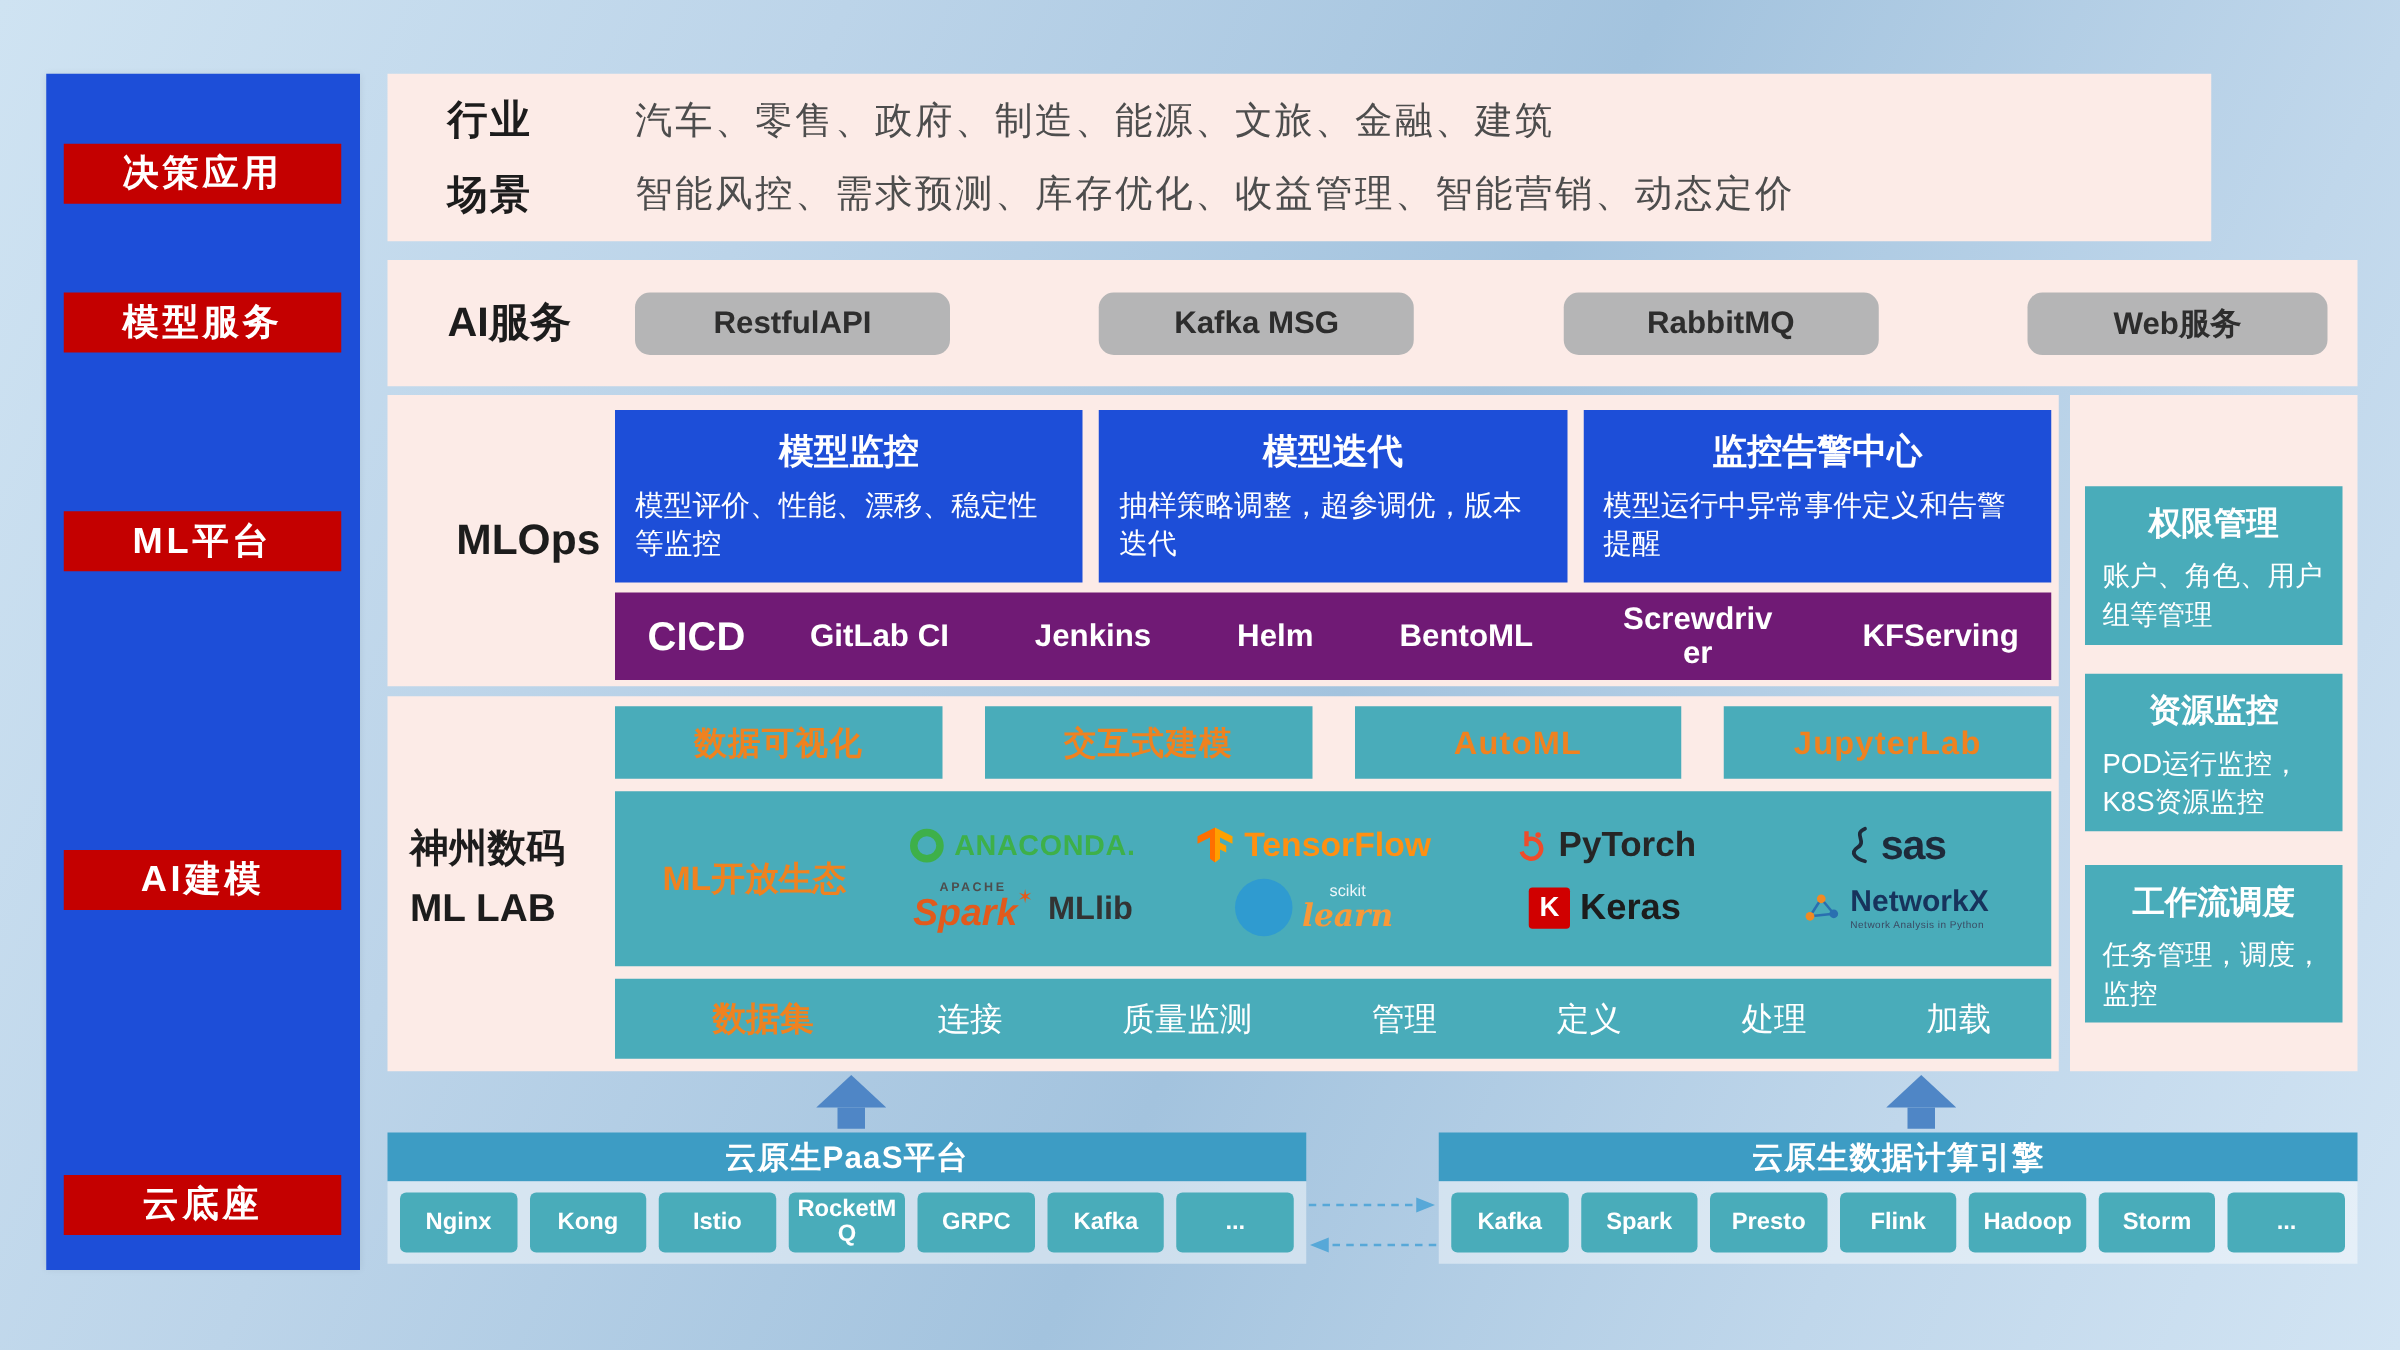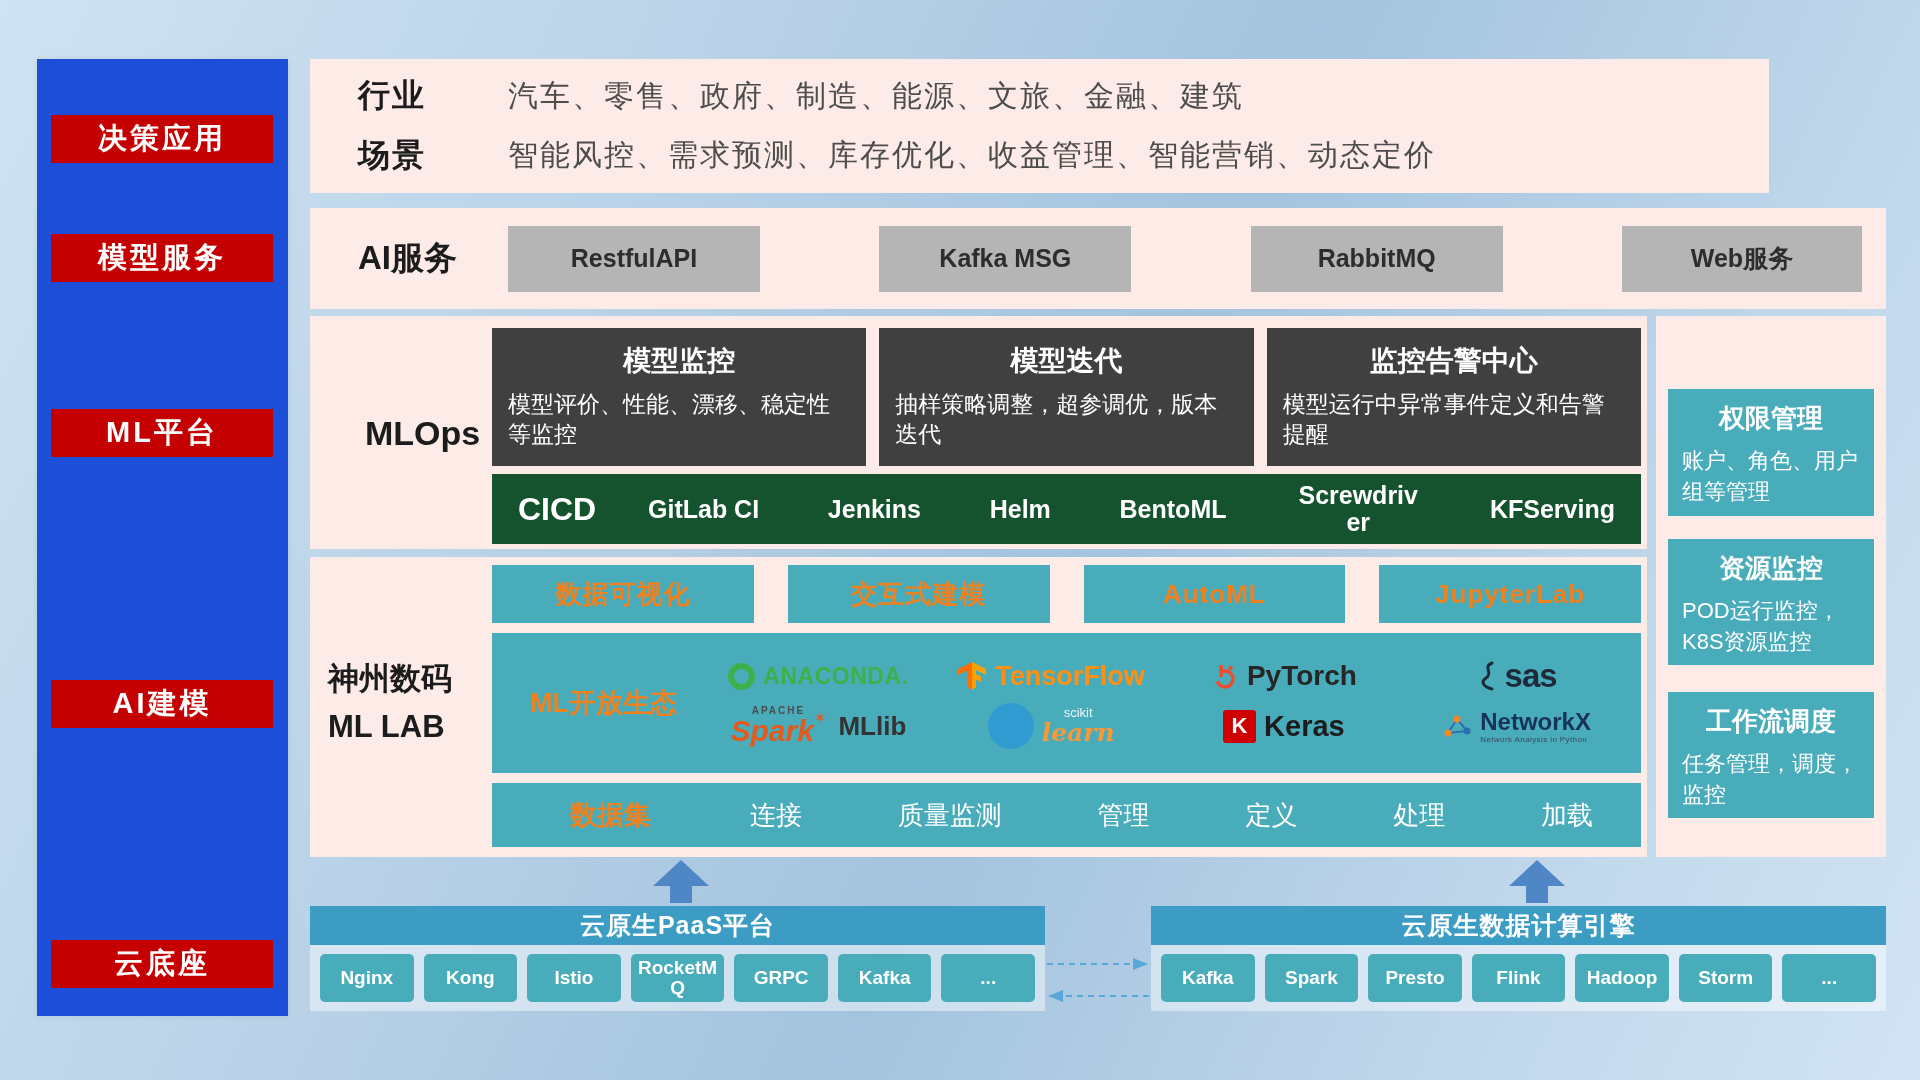--- a/index.html
+++ b/index.html
@@ -19,31 +19,31 @@
   
   .band { position:absolute; background:#fcebe7; }
   .band-industry { left:310px; top:59px; width:1459px; height:134px; display:flex; flex-direction:column; justify-content:space-evenly; }
   .ind-row { display:flex; align-items:center; padding-left:48px; }
   .ind-label { width:150px; font-size:32px; font-weight:700; color:#1c1c1c; letter-spacing:2px; }
   .ind-text { font-size:30px; color:#4d4d4d; letter-spacing:2px; }
 
   .band-ai { left:310px; top:208px; width:1576px; height:101px; display:flex; align-items:center; padding:0 24px 0 48px; }
   .ai-label { width:150px; font-size:33px; font-weight:700; color:#1c1c1c; }
   .ai-btns { flex:1; display:flex; justify-content:space-between; }
-  .gray-btn { width:252px; height:66px; background:#b5b5b6; color:#2d2d2d; font-size:25px; font-weight:700;
-    display:flex; align-items:center; justify-content:center; }
+  .gray-btn { width:252px; height:50px; background:#b5b5b6; color:#2d2d2d; font-size:25px; font-weight:700;
+    display:flex; align-items:center; justify-content:center;border-radius:12px; }
   .gray-btn:last-child { width:240px; }
 
   .band-mlops { left:310px; top:316px; width:1337px; height:233px; }
   .mlops-label { position:absolute; left:55px; top:50%; transform:translateY(-50%); font-size:34px; font-weight:700; color:#1c1c1c; }
   .mlops-cards { position:absolute; left:182px; top:12px; width:1149px; height:138px; display:flex; gap:13px; }
-  .ml-card { flex:1; background:#404040; color:#fff; padding:8px 16px; }
+  .ml-card { flex:1; background:#1d4ed8; color:#fff; padding:8px 16px; }
   .ml-card-title { text-align:center; font-size:28px; font-weight:700; margin:6px 0 9px; }
   .ml-card-desc { font-size:23px; line-height:1.32; }
-  .cicd-bar { position:absolute; left:182px; top:158px; width:1149px; height:70px; background:#14532d; color:#fff;
+  .cicd-bar { position:absolute; left:182px; top:158px; width:1149px; height:70px; background:#701a75; color:#fff;
     display:flex; align-items:center; padding:0 26px; }
   .cicd-label { font-size:32px; font-weight:700; width:130px; }
   .cicd-items { flex:1; display:flex; justify-content:space-between; align-items:center; }
   .cicd-item { font-size:25px; font-weight:600; max-width:126px; text-align:center; line-height:1.08; word-break:break-all; }
 
   .band-mllab { left:310px; top:557px; width:1337px; height:300px; }
   .mllab-label { position:absolute; left:18px; top:98px; width:162px; font-size:31px; font-weight:700; color:#1c1c1c; line-height:1.55; }
   .tools-row { position:absolute; left:182px; top:8px; width:1149px; height:58px; display:flex; gap:34px; }
   .tool-btn { flex:1; background:#49acba; color:#ef8220; font-size:26px; font-weight:700;
     display:flex; align-items:center; justify-content:center; letter-spacing:1px; }

